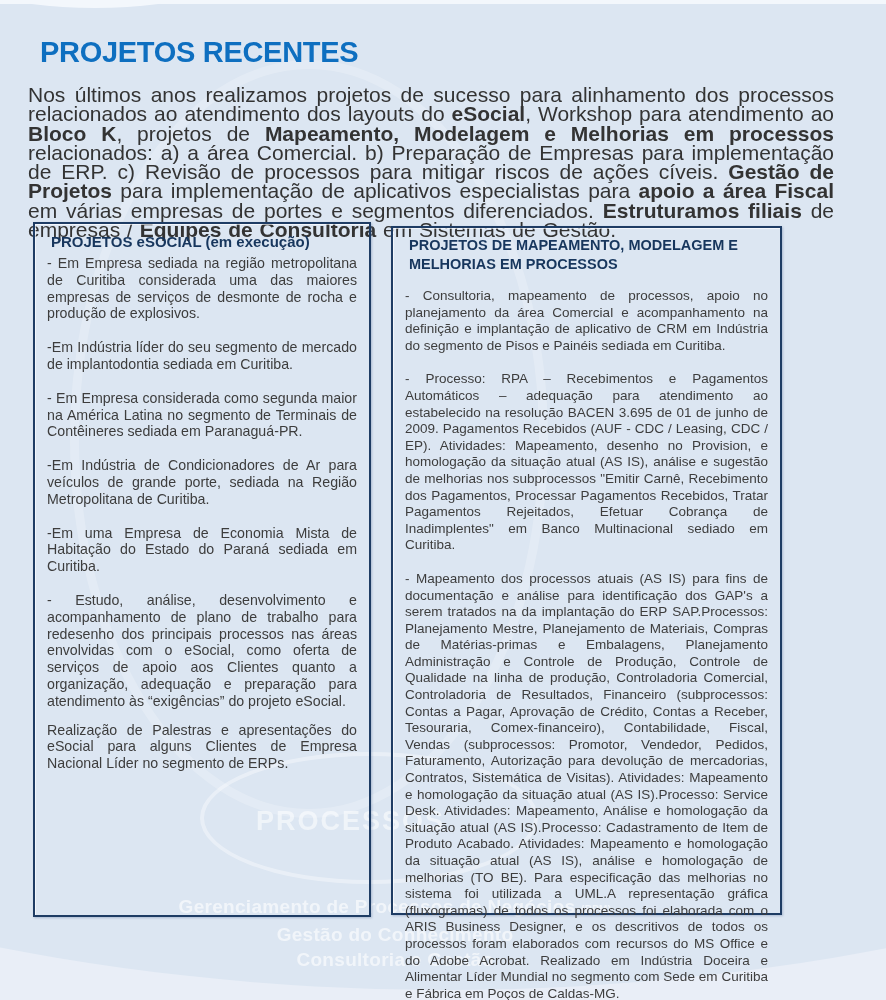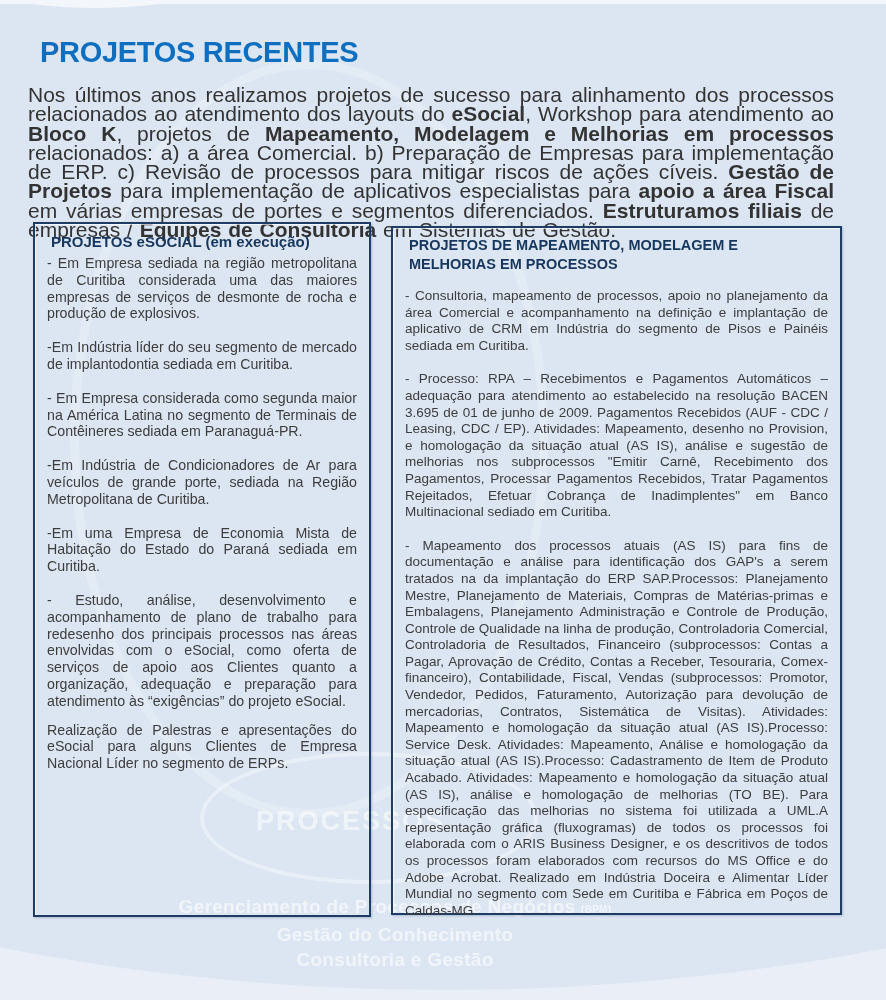--- a/index.html
+++ b/index.html
@@ -61,21 +61,21 @@
   }
   .intro .b{font-weight:bold;}
   .box{
     position:absolute;box-sizing:border-box;
     border:2px solid var(--box_border);
     background:transparent;
     box-shadow:inset 1px 1px 0 rgba(255,255,255,0.65), 1px 1px 2px rgba(110,135,170,0.45);
     padding:8px 12px 8px 12px;
   }
   .box-left{left:33px;top:222px;width:338px;height:695px;}
-  .box-right{left:391px;top:226px;width:451px;height:689px;}
+  .box-right{left:391px;top:226px;width:391px;height:689px;}
   .box h2{
     margin:0 0 4px 4px;color:var(--header_text);font-weight:bold;
   }
   .box-left h2{font-size:15px;line-height:19px;}
   .box-right h2{font-size:14.5px;line-height:19px;margin-bottom:14px;}
   .box p{
     margin:0 0 17px 0;color:var(--body_text);text-align:justify;
   }
   .box-left p{font-size:14.2px;line-height:16.8px;}
   .box-right p{font-size:13.5px;line-height:16.6px;}

